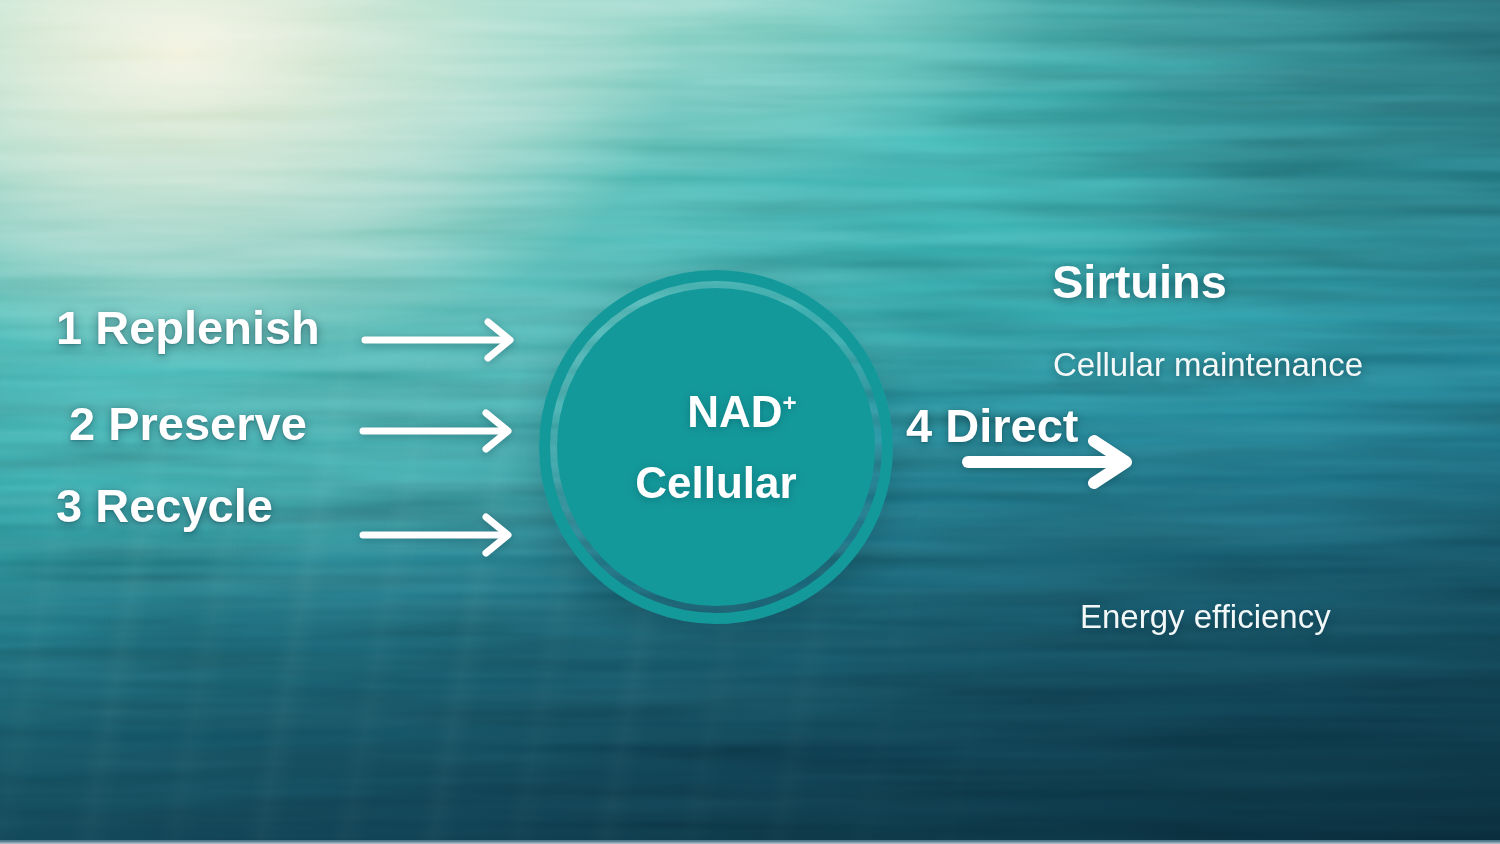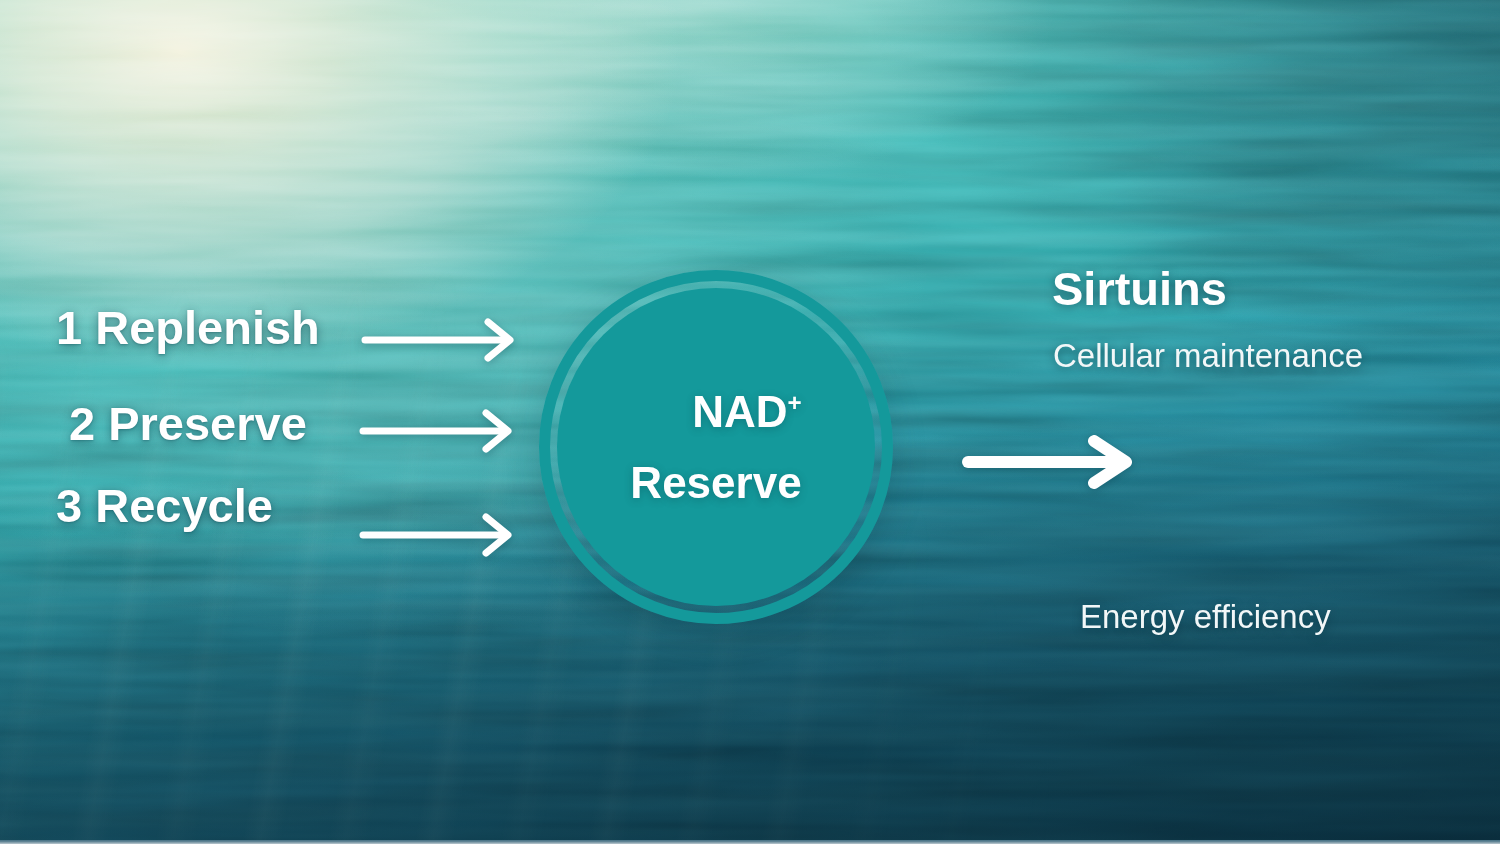--- a/index.html
+++ b/index.html
@@ -91,22 +91,22 @@
     text-shadow:0 2px 10px rgba(0,42,56,0.5);
     white-space:nowrap;
   }
   .outcome-sub {
     position:absolute;
     font-size:33px; font-weight:400; line-height:1.15;
     color:#f2f7f8;
     text-shadow:0 2px 8px rgba(0,42,56,0.5);
     white-space:nowrap;
   }
-  .sirtuins-title { left:1052px; top:263px; }
-  .sirtuins-sub   { left:1053px; top:337px; }
+  .sirtuins-title { left:1052px; top:256px; }
+  .sirtuins-sub   { left:1053px; top:346px; }
   .direct-label   { left:906px;  top:400px; }
   .ampk-title     { left:1082px; top:530px; }
   .ampk-sub       { left:1080px; top:598px; }
 </style>
 </head>
 <body>
 
 <div class="slide">
 
   <svg class="texture" width="1500" height="844">
@@ -152,25 +152,26 @@
     <g fill="none" stroke="#ffffff" stroke-width="7" stroke-linecap="round" stroke-linejoin="round">
       <line x1="5" y1="22" x2="148" y2="22"></line>
         <polyline points="128,4 150,22 128,40"></polyline>
     </g>
   </svg>
 
   <div class="reserve-circle">
     <div class="reserve-inner">
       <div class="reserve-text">
         <div><span>NAD</span><sup>+</sup></div>
-        <div>Reserve</div>
+        <div>Cellular</div>
       </div>
     </div>
   </div>
 
+  <div class="flow-label direct-label">4 Direct</div>
   <svg class="arrow arrow-4" width="176" height="56" viewBox="0 0 176 56">
     <g fill="none" stroke="#ffffff" stroke-width="12" stroke-linecap="round" stroke-linejoin="round">
       <line x1="8" y1="28" x2="156" y2="28"></line>
         <polyline points="134,7 166,28 134,49"></polyline>
     </g>
   </svg>
 
   <div class="outcome-title sirtuins-title">Sirtuins</div>
   <div class="outcome-sub sirtuins-sub">Cellular maintenance</div>
   <div class="outcome-sub ampk-sub">Energy efficiency</div>

